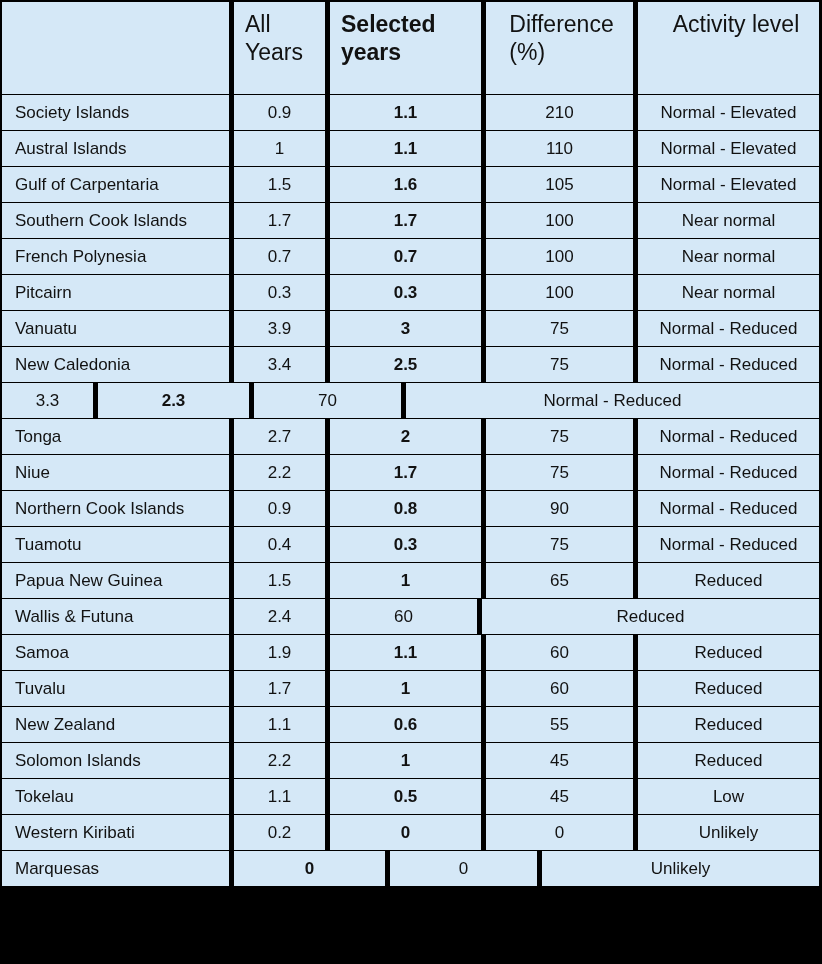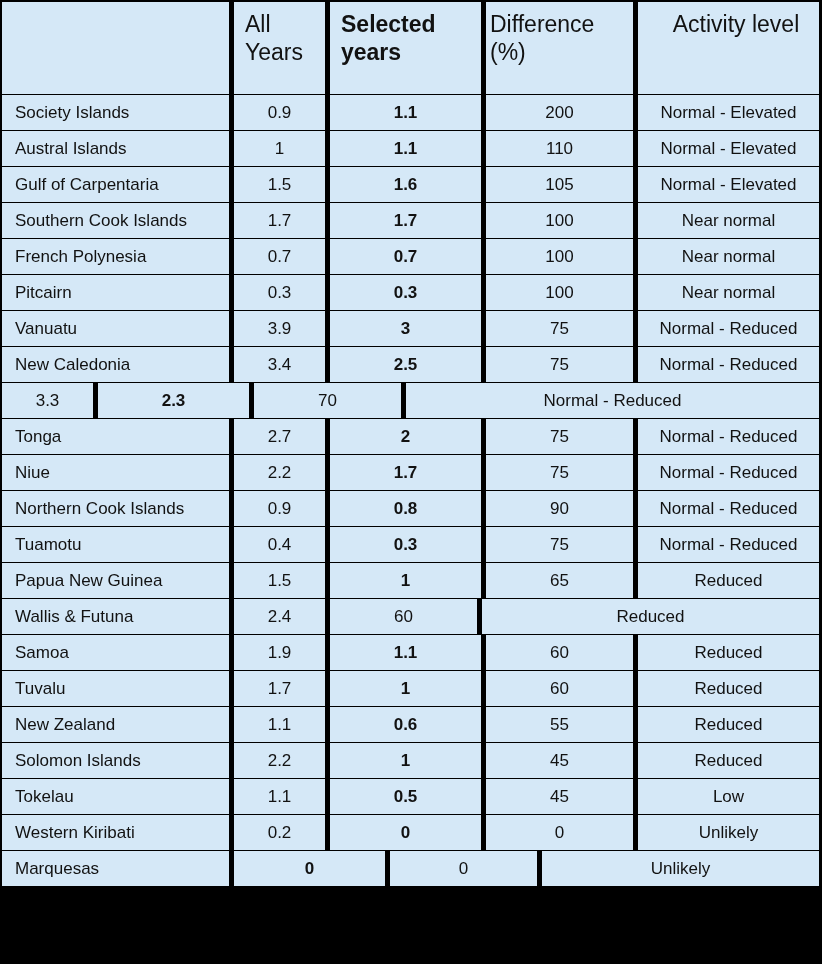--- a/index.html
+++ b/index.html
@@ -44,21 +44,21 @@
   .header-row .cell {
     align-items:flex-start;
     padding-top:8px;
     font-size:23px;
     line-height:1.22;
     white-space:normal;
   }
   .header-row .c-location { padding-left:13px; justify-content:flex-start; }
   .header-row .c-all  { justify-content:flex-start; padding-left:11px; }
   .header-row .c-sel  { justify-content:flex-start; padding-left:11px; }
-  .header-row .c-diff { justify-content:flex-start; padding-left:4px; }
+  .header-row .c-diff { justify-content:center; padding-left:4px; }
   .header-row .c-act  { padding-left:15px; }
   .header-row .hdr-text { display:block; }
 
   
   .data-row { height:35px; }
   .data-row .cell { font-size:17px; }
   .data-row .c-location { font-size:17px; }
 </style>
 </head>
 <body>
@@ -91,21 +91,21 @@
       <div class="cell c-act">
         <div>
           <span class="hdr-text">Activity level</span>
         </div>
       </div>
     </div>
     <div class="row data-row">
       <div class="cell c-location">Society Islands</div>
       <div class="cell c-all">0.9</div>
       <div class="cell c-sel">1.1</div>
-      <div class="cell c-diff">200</div>
+      <div class="cell c-diff">210</div>
       <div class="cell c-act">Normal - Elevated</div>
     </div>
     <div class="row data-row">
       <div class="cell c-location">Austral Islands</div>
       <div class="cell c-all">1</div>
       <div class="cell c-sel">1.1</div>
       <div class="cell c-diff">110</div>
       <div class="cell c-act">Normal - Elevated</div>
     </div>
     <div class="row data-row">

